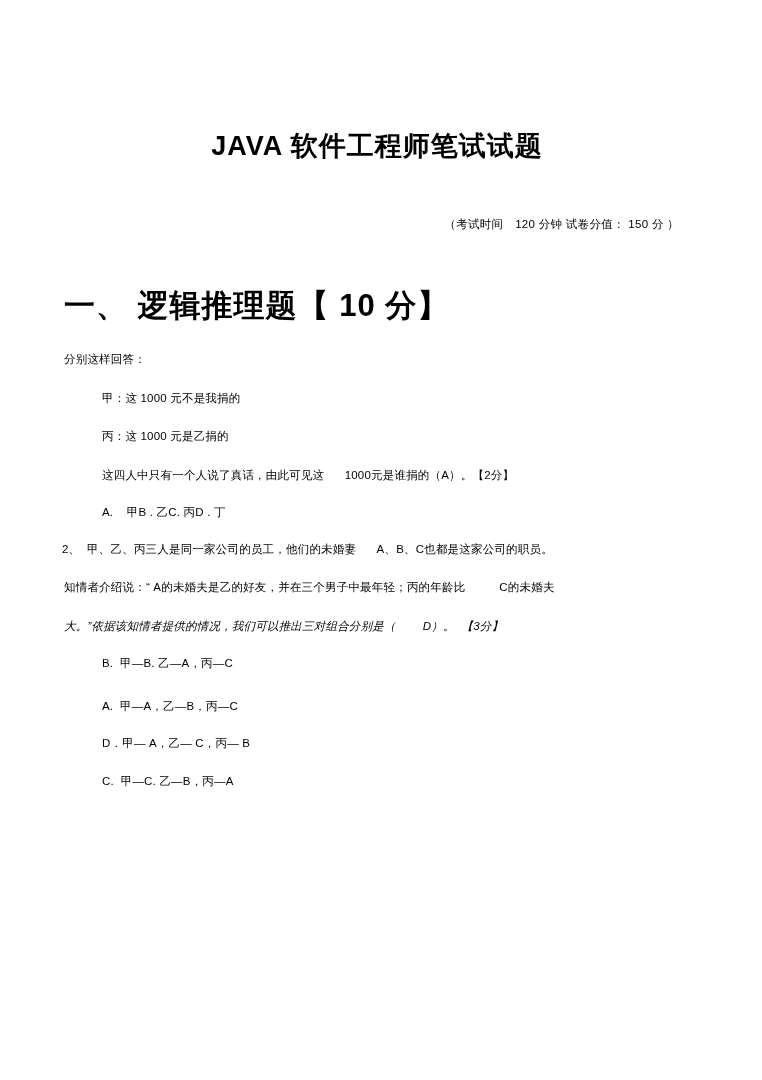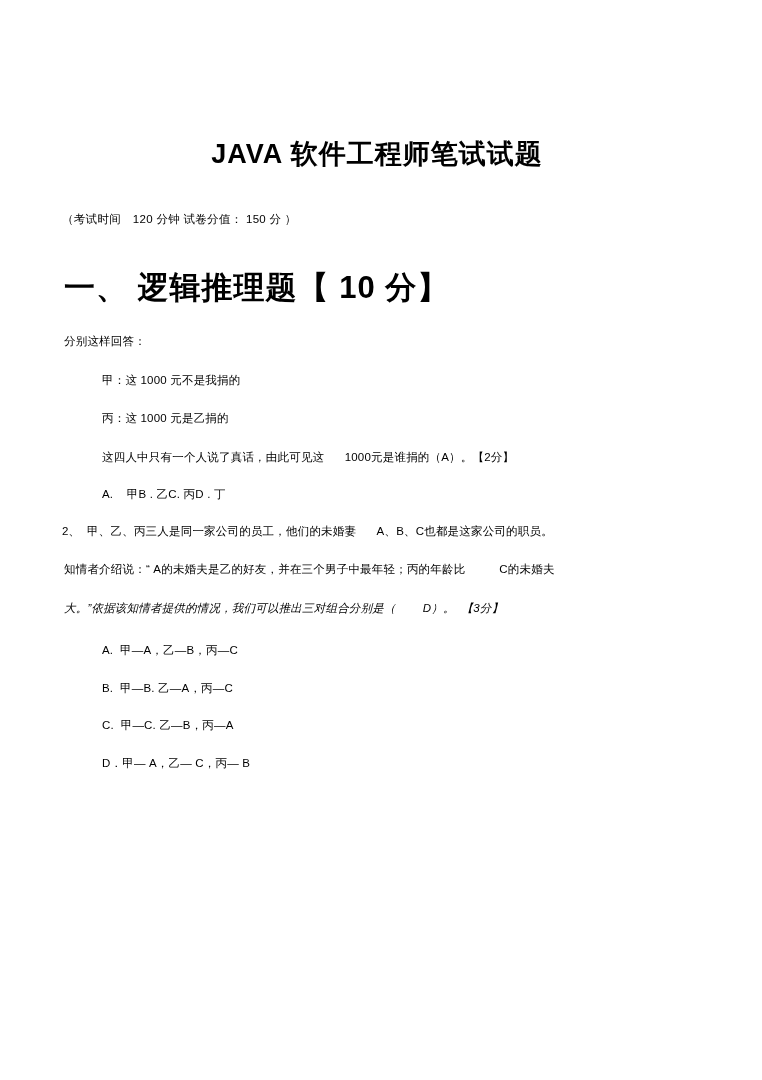--- a/index.html
+++ b/index.html
@@ -13,36 +13,36 @@
     font-family: "Liberation Sans", "DejaVu Sans", sans-serif;
     color: #000000;
     overflow: hidden;
   }
   .page {
     position: relative;
     width: 754px;
     height: 1080px;
     background: #ffffff;
     box-sizing: border-box;
-    padding: 12px 62px;
+    padding: 4px 62px;
   }
   .doc-title {
     margin: 0;
     padding-top: 126px;
     text-align: center;
     font-size: 27px;
     font-weight: bold;
     letter-spacing: 1px;
     line-height: 1.2;
     font-family: "Liberation Sans", "DejaVu Sans", sans-serif;
   }
   .exam-info {
-    margin: 0;
+    margin: 13px;
     padding-top: 42px;
-    text-align: left;
+    text-align: right;
     font-size: 11.5px;
     letter-spacing: 0.3px;
   }
   .section-heading {
     margin: 0;
     padding-top: 40px;
     font-size: 31px;
     font-weight: bold;
     letter-spacing: 1px;
     padding-left: 2px;
@@ -80,18 +80,18 @@
   <div class="body-line stmt">甲：这 1000 元不是我捐的</div>
   <div class="body-line stmt">丙：这 1000 元是乙捐的</div>
 
   <div class="body-line concl">这四人中只有一个人说了真话，由此可见这      1000元是谁捐的（A）。【2分】</div>
   <div class="body-line opts">A.    甲B . 乙C. 丙D . 丁</div>
 
   <div class="body-line q2-line1">2、  甲、乙、丙三人是同一家公司的员工，他们的未婚妻      A、B、C也都是这家公司的职员。</div>
   <div class="body-line q2-line2">知情者介绍说：“ A的未婚夫是乙的好友，并在三个男子中最年轻；丙的年龄比          C的未婚夫</div>
   <div class="body-line q2-line3">大。”依据该知情者提供的情况，我们可以推出三对组合分别是（        D）。  【3分】</div>
 
+  <div class="body-line q2-opt">B.  甲—B. 乙—A，丙—C</div>
   <div class="body-line q2-opt-first">A.  甲—A，乙—B，丙—C</div>
-  <div class="body-line q2-opt">B.  甲—B. 乙—A，丙—C</div>
+  <div class="body-line q2-opt">D．甲— A，乙— C，丙— B</div>
   <div class="body-line q2-opt">C.  甲—C. 乙—B，丙—A</div>
-  <div class="body-line q2-opt">D．甲— A，乙— C，丙— B</div>
 
 </div>
 
 </body></html>

